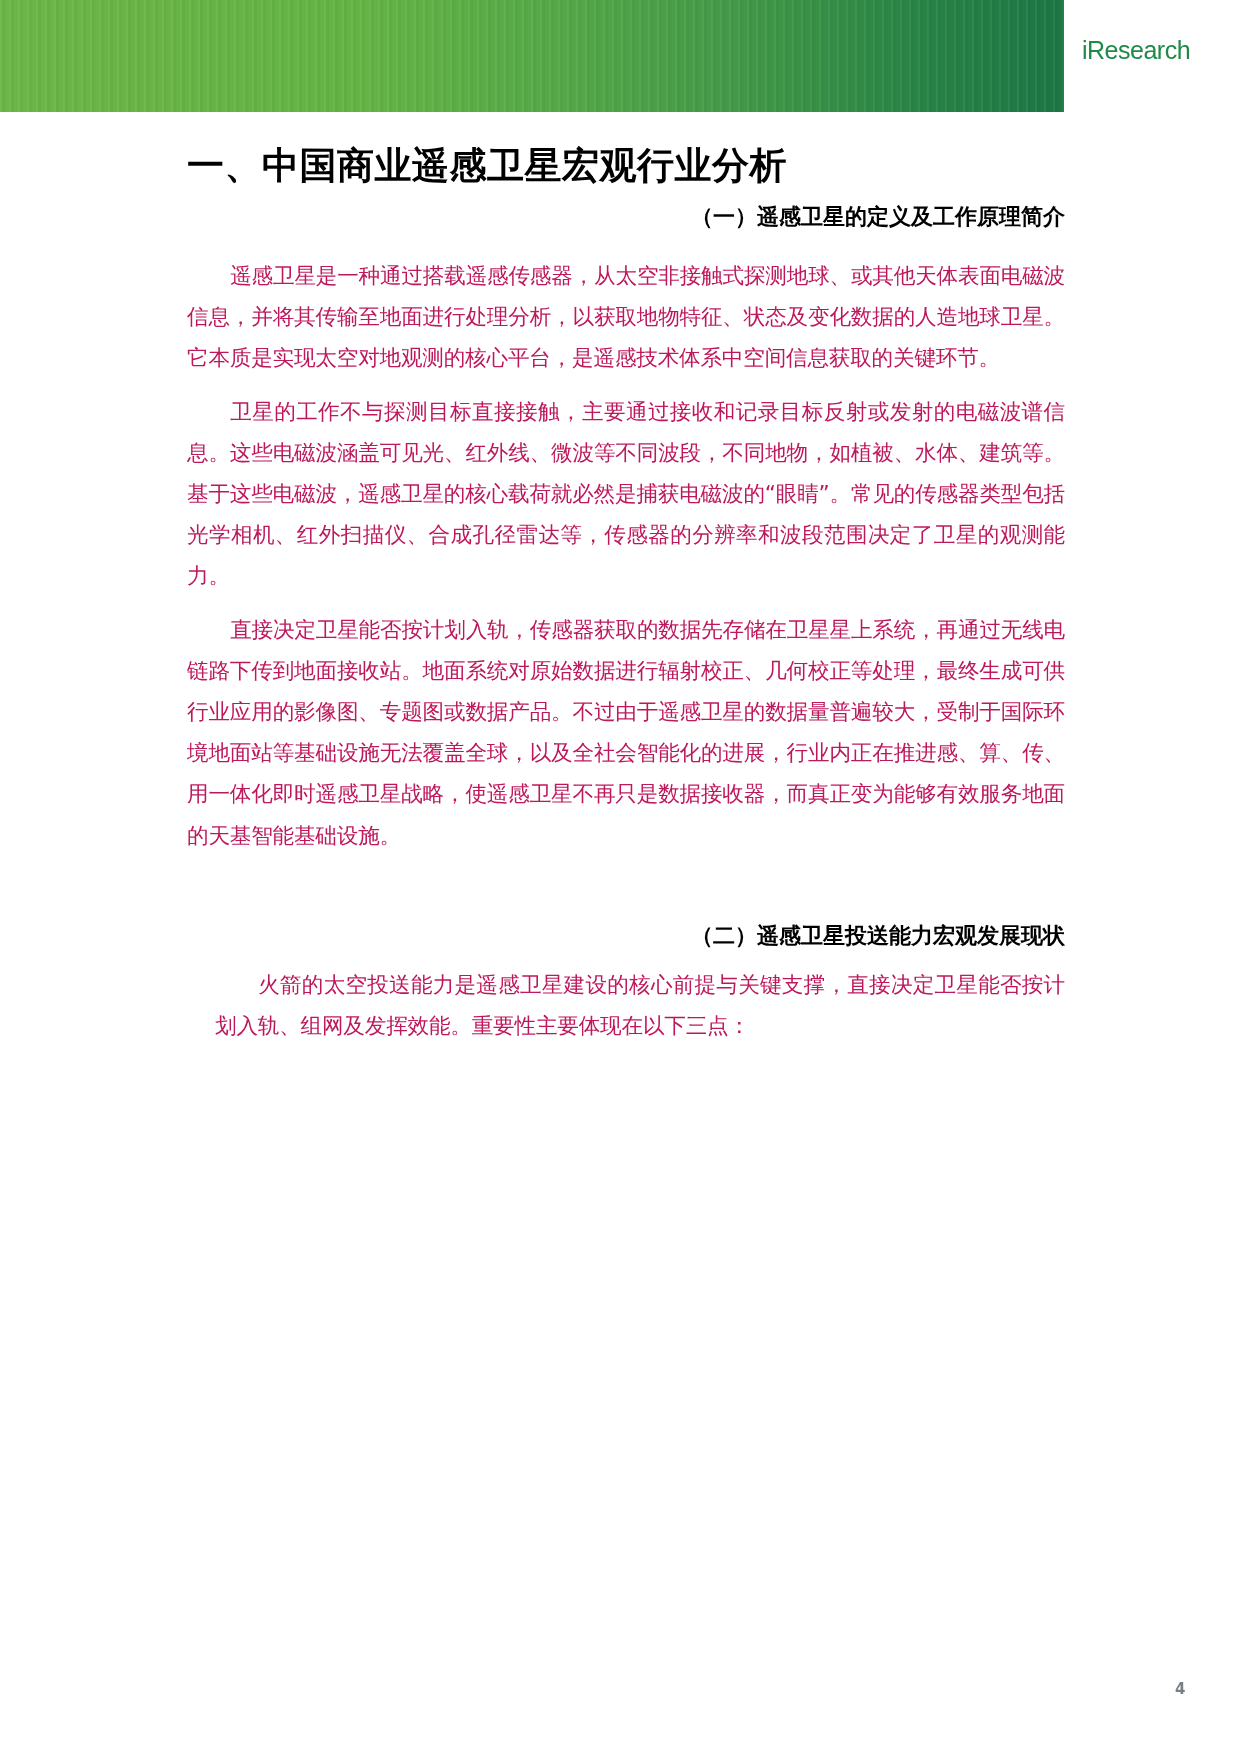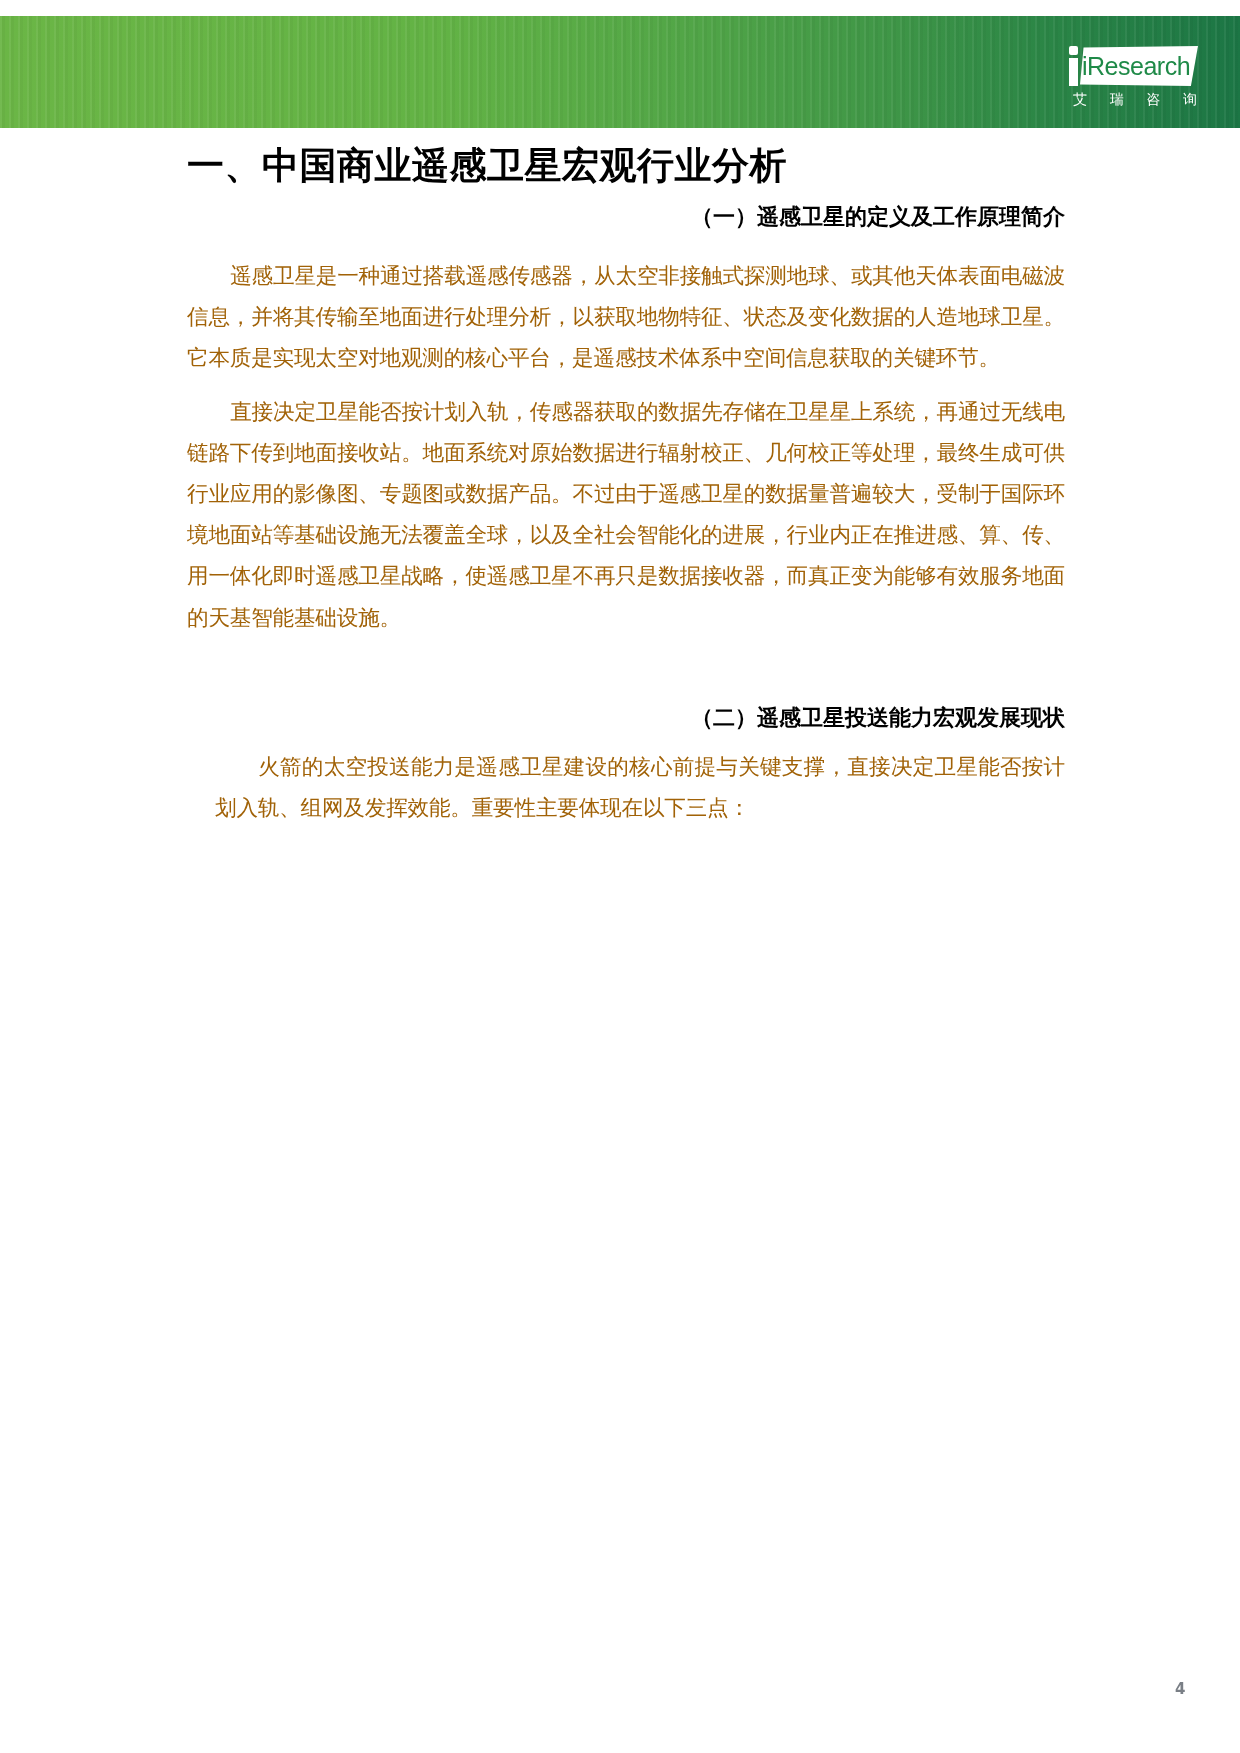--- a/index.html
+++ b/index.html
@@ -1,36 +1,36 @@
 <!DOCTYPE html>
 <html><head>
 <meta charset="utf-8">
 <style>
   html, body { margin: 0; padding: 0; background: #ffffff; }
   body { width: 1240px; height: 1753px; position: relative; overflow: hidden;
          font-family: "DejaVu Sans", "Liberation Sans", sans-serif; color: #111; }
-  .header-band { position: absolute; left: 0; top: 16px; width: 1240px; height: 112px;
+  .header-band { position: absolute; left: 0; top: 0; width: 1064px; height: 112px;
     background:
       repeating-linear-gradient(90deg, rgba(255,255,255,0.06) 0px, rgba(255,255,255,0.06) 2px, rgba(0,0,0,0.03) 2px, rgba(0,0,0,0.03) 5px, rgba(255,255,255,0) 5px, rgba(255,255,255,0) 9px),
       linear-gradient(90deg, #6bb646 0%, #63b345 35%, #52a647 55%, #3f9647 72%, #2a8546 85%, #1c7645 100%);
   }
   .logo { position: absolute; left: 1068px; top: 30px; width: 132px; height: 70px; }
   .logo-i { position: absolute; left: 0; top: 0; width: 12px; height: 40px; }
   .logo-i .dot { position: absolute; left: 1px; top: 0; width: 9px; height: 9px; background: #fff; border-radius: 2px; }
   .logo-i .stem { position: absolute; left: 1px; top: 12px; width: 9px; height: 28px; background: #fff; }
   .logo-box { position: absolute; left: 12px; top: 0; width: 118px; height: 40px; background: #fff;
               clip-path: polygon(3% 4%, 100% 0%, 94% 100%, 0% 96%); }
   .logo-text { position: absolute; left: 14px; top: 5px; font-family: "Liberation Sans", sans-serif;
                font-size: 25px; color: #1f8a48; letter-spacing: -0.5px; line-height: 30px; }
   .logo-cn { position: absolute; left: 5px; top: 44px; width: 124px; display: flex; justify-content: space-between;
              color: #fff; font-size: 14px; line-height: 18px; }
   .content { position: absolute; left: 187px; top: 145px; width: 878px; }
   h1.h1 { margin: 0; font-size: 37px; font-weight: bold; line-height: 42px; color: #000; letter-spacing: 0.5px; }
   h2.h2 { margin: 0; font-size: 22px; font-weight: bold; line-height: 36px; color: #000; text-align: right; }
-  p.body { margin: 0; font-size: 21.6px; line-height: 41.2px; text-indent: 2em; color: #a16207; text-align: justify; letter-spacing: -0.2px; }
+  p.body { margin: 0; font-size: 21.6px; line-height: 41.2px; text-indent: 2em; color: #be185d; text-align: justify; letter-spacing: -0.2px; }
   .page-number { position: absolute; left: 1175px; top: 1680px; font-size: 15px; font-weight: bold; color: #7a7f86; }
 </style>
 </head>
 <body>
 
 <div class="header-band">
   <div class="logo">
     <div class="logo-i">
       <div class="dot"></div>
         <div class="stem"></div>
@@ -44,19 +44,20 @@
       <span>询</span>
     </div>
   </div>
 </div>
 
 <div class="content">
   <h1 class="h1">一、中国商业遥感卫星宏观行业分析</h1>
 
   <h2 class="h2" style="margin-top:12px; margin-left:-8px;">（一）遥感卫星的定义及工作原理简介</h2>
   <p class="body" style="margin-top:20px;">遥感卫星是一种通过搭载遥感传感器，从太空非接触式探测地球、或其他天体表面电磁波信息，并将其传输至地面进行处理分析，以获取地物特征、状态及变化数据的人造地球卫星。它本质是实现太空对地观测的核心平台，是遥感技术体系中空间信息获取的关键环节。</p>
+  <p class="body" style="margin-top:12px;">卫星的工作不与探测目标直接接触，主要通过接收和记录目标反射或发射的电磁波谱信息。这些电磁波涵盖可见光、红外线、微波等不同波段，不同地物，如植被、水体、建筑等。基于这些电磁波，遥感卫星的核心载荷就必然是捕获电磁波的“眼睛”。常见的传感器类型包括光学相机、红外扫描仪、合成孔径雷达等，传感器的分辨率和波段范围决定了卫星的观测能力。</p>
   <p class="body" style="margin-top:12px;">直接决定卫星能否按计划入轨，传感器获取的数据先存储在卫星星上系统，再通过无线电链路下传到地面接收站。地面系统对原始数据进行辐射校正、几何校正等处理，最终生成可供行业应用的影像图、专题图或数据产品。不过由于遥感卫星的数据量普遍较大，受制于国际环境地面站等基础设施无法覆盖全球，以及全社会智能化的进展，行业内正在推进感、算、传、用一体化即时遥感卫星战略，使遥感卫星不再只是数据接收器，而真正变为能够有效服务地面的天基智能基础设施。</p>
 
   <h2 class="h2" style="margin-top:62px; margin-left:-8px;">（二）遥感卫星投送能力宏观发展现状</h2>
   <p class="body" style="margin-top:10px;margin-left:28px;">火箭的太空投送能力是遥感卫星建设的核心前提与关键支撑，直接决定卫星能否按计划入轨、组网及发挥效能。重要性主要体现在以下三点：</p>
 </div>
 
 <div class="page-number">4</div>
 
 </body></html>

